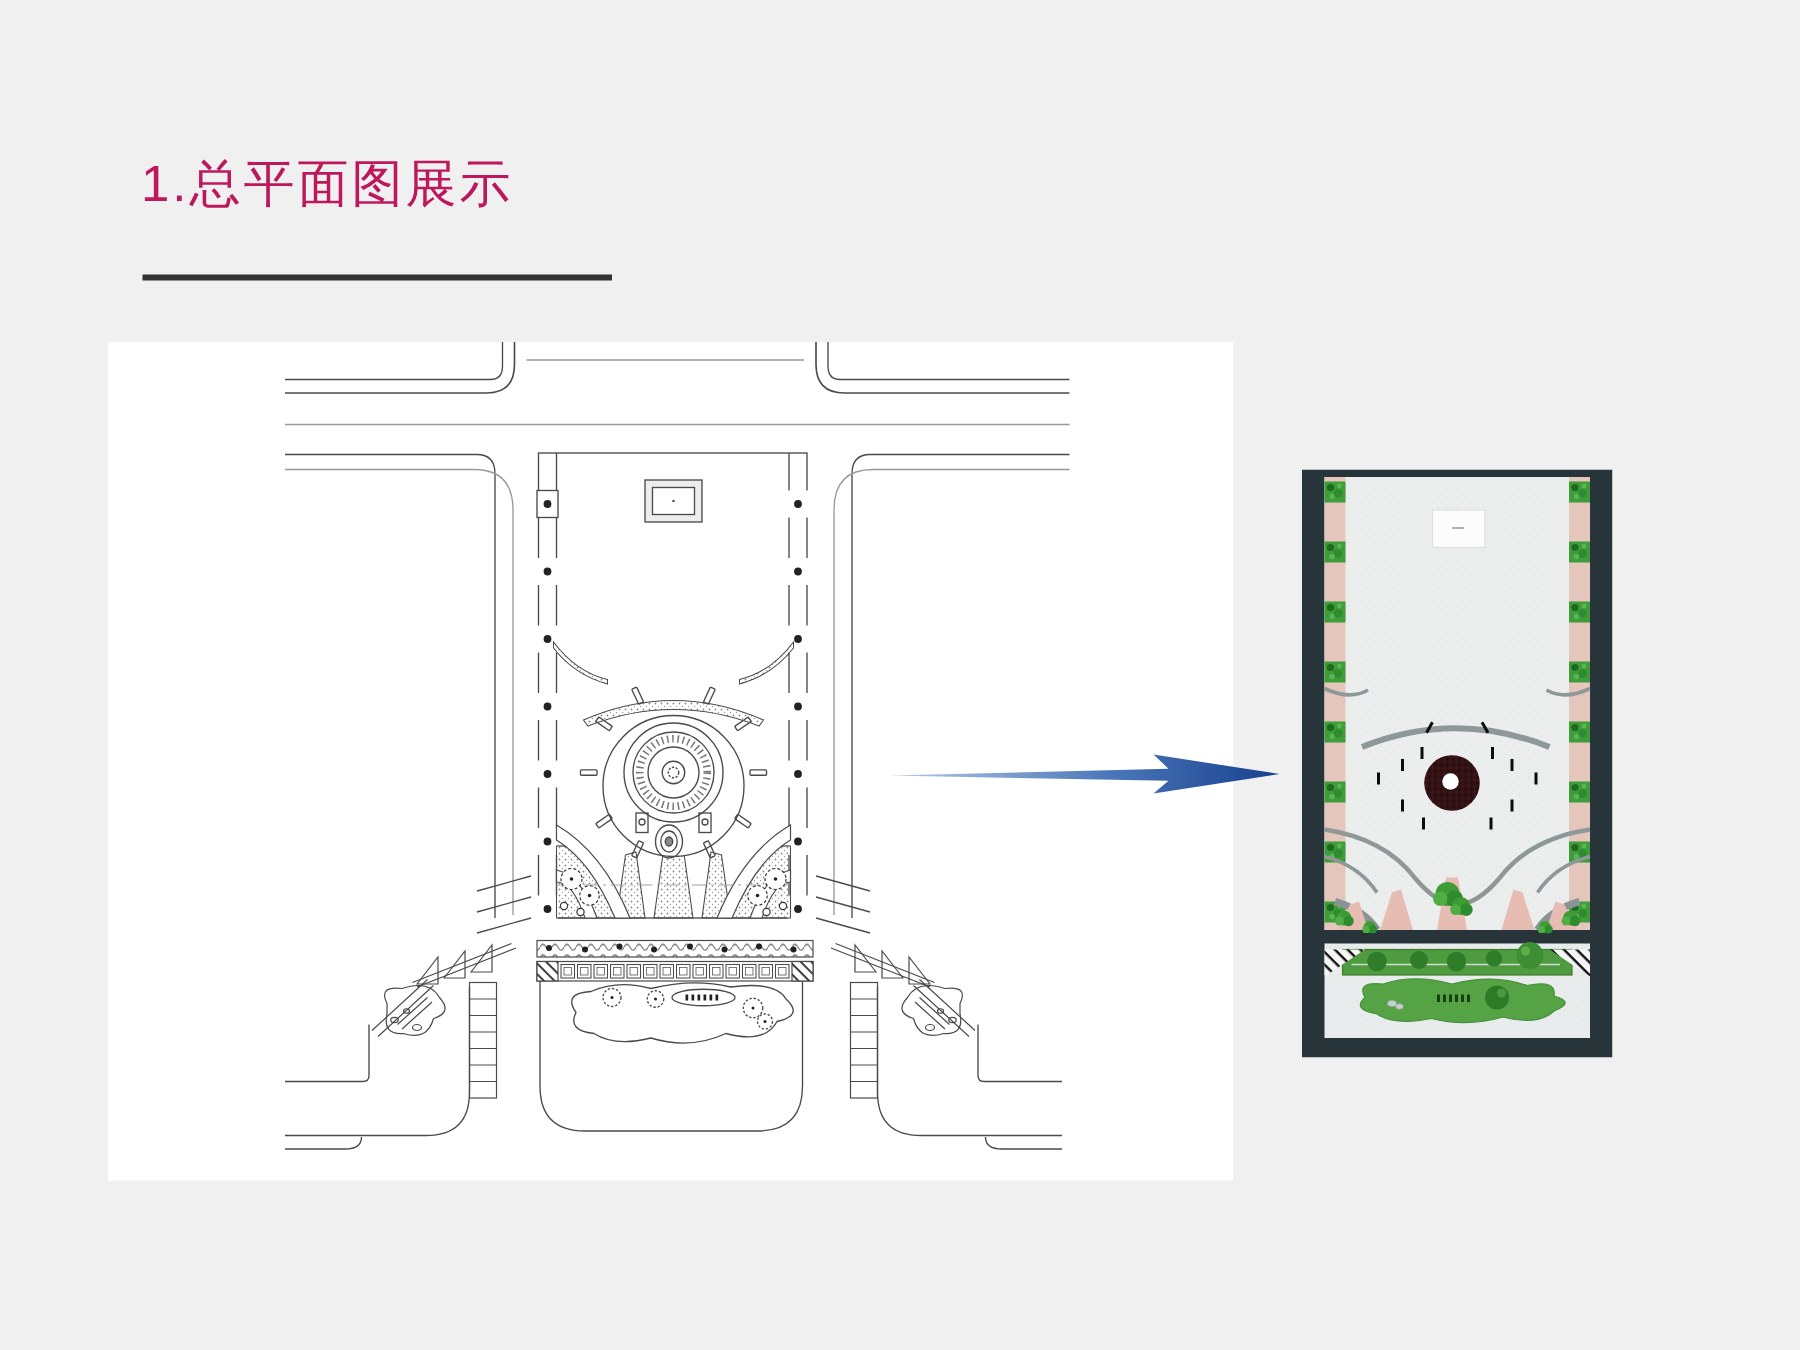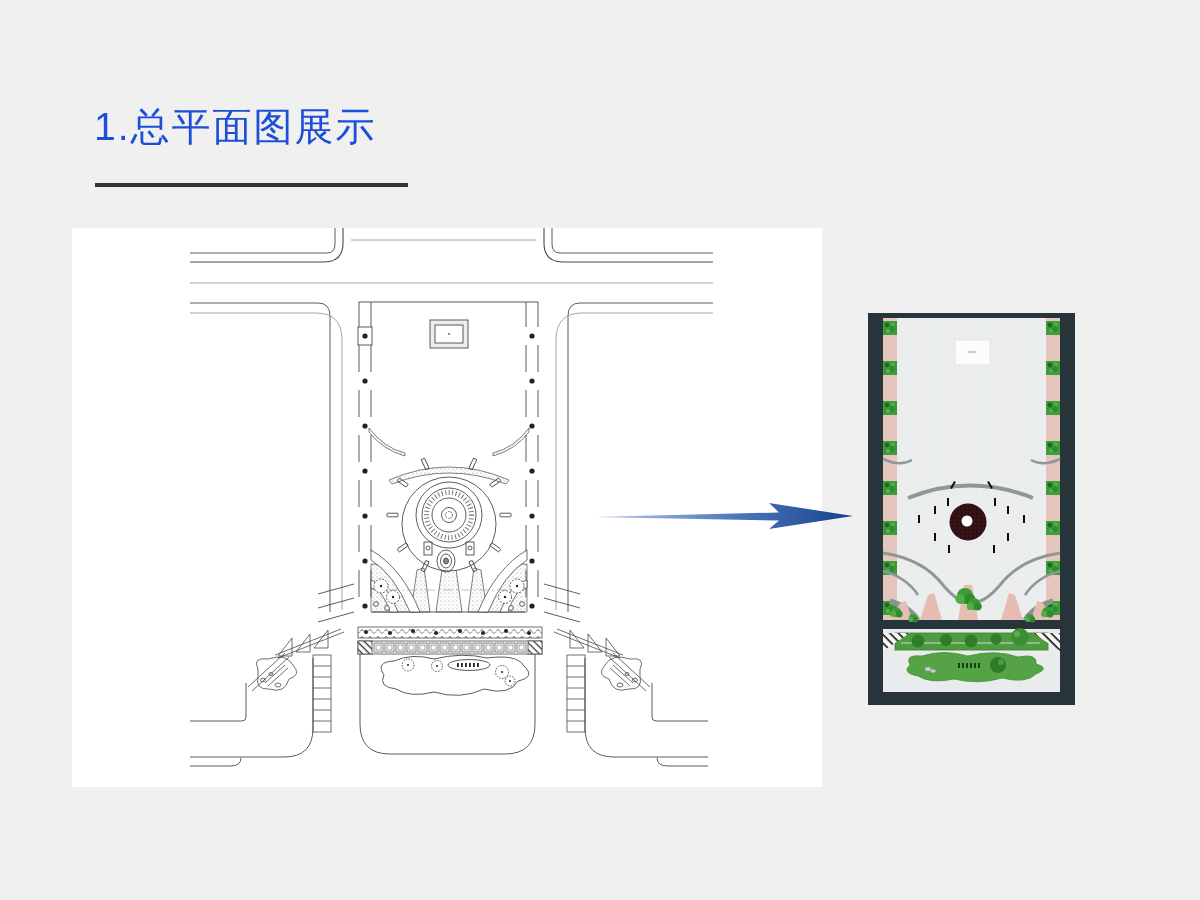--- a/index.html
+++ b/index.html
@@ -3,21 +3,21 @@
 <meta charset="utf-8">
 <style>
   html,body{margin:0;padding:0;}
   body{
     width:1200px;height:900px;position:relative;overflow:hidden;
     background:#f0f0f1;
     font-family:"Liberation Sans", sans-serif;
   }
   .slide-title{
     position:absolute;left:94px;top:100px;
-    font-size:39px;letter-spacing:2px;color:#1d4ed8;font-weight:500;
+    font-size:34px;letter-spacing:2px;color:#be185d;font-weight:500;
     white-space:nowrap;
   }
   .title-underline{
     position:absolute;left:95px;top:183px;width:313px;height:4px;background:#333;
   }
   .cad-panel{
     position:absolute;left:72px;top:228px;width:750px;height:559px;background:#ffffff;
   }
   .arrow-wrap{position:absolute;left:593px;top:502px;width:260px;height:28px;}
   .render-wrap{position:absolute;left:868px;top:313px;width:207px;height:392px;}

